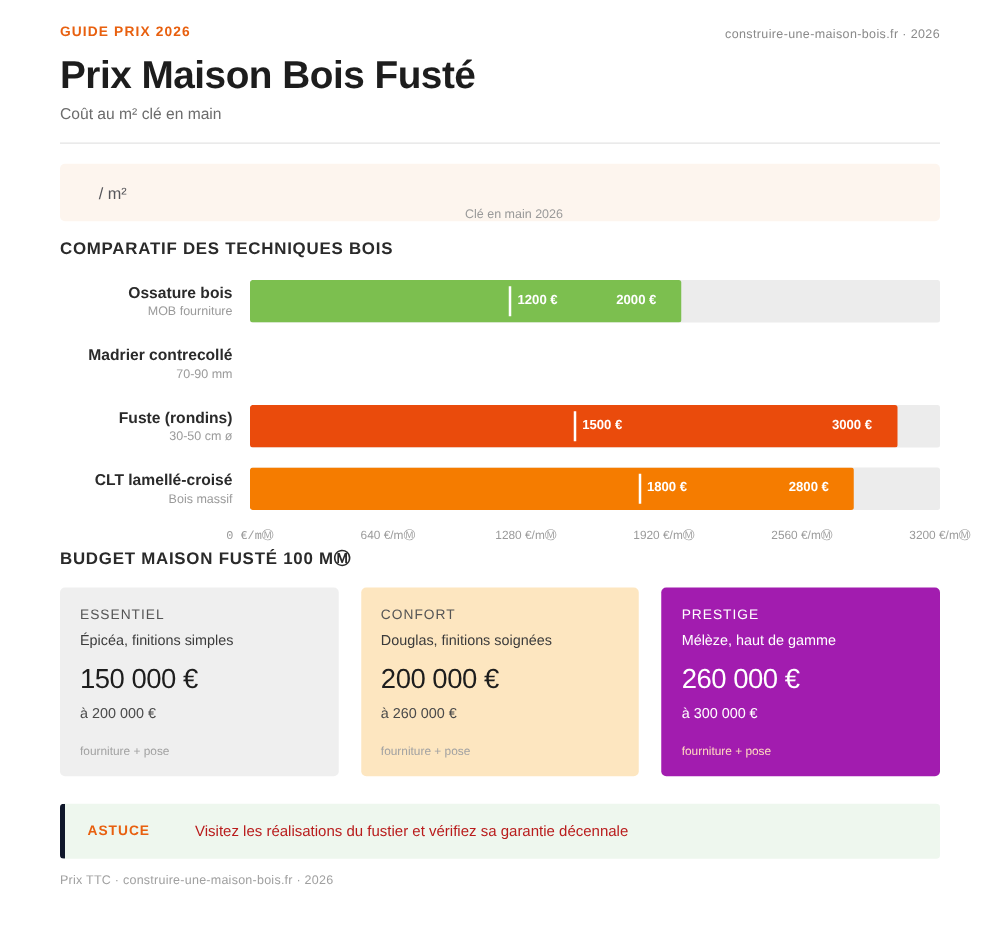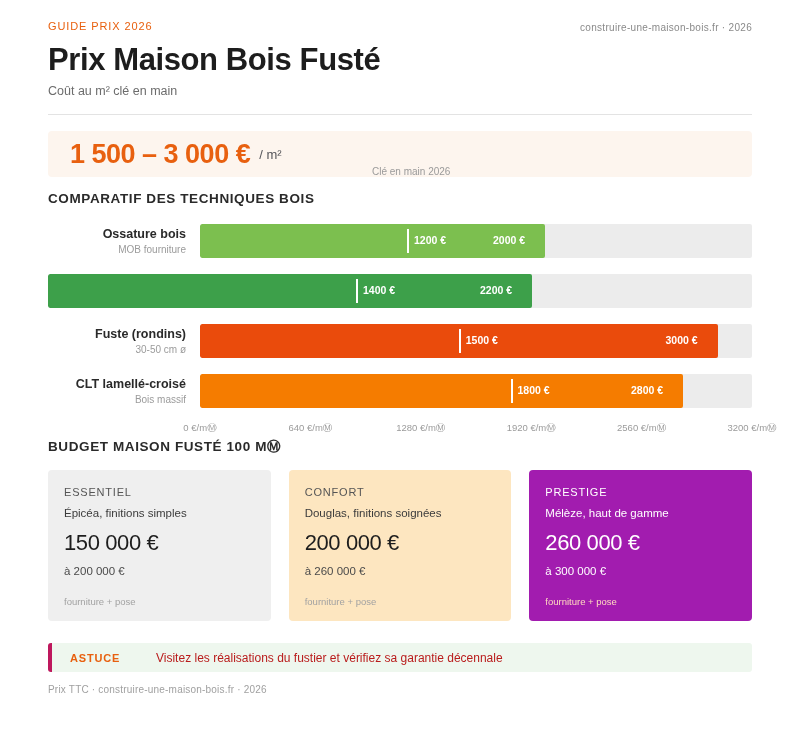--- a/index.html
+++ b/index.html
@@ -24,21 +24,21 @@
 
   
   .header {
     padding-top: 20px;
     display: flex;
     justify-content: space-between;
     align-items: flex-start;
   }
   .kicker {
     font-size: 11px;
-    font-weight: normal;
+    font-weight: bold;
     letter-spacing: 0.9px;
     color: #e8600f;
     text-transform: uppercase;
   }
   .source {
     font-size: 10px;
     color: #8a8a8a;
     letter-spacing: 0.3px;
     padding-top: 2px;
   }
@@ -224,23 +224,23 @@
   .card.dark .card-name,
   .card.dark .card-desc,
   .card.dark .card-price,
   .card.dark .card-range { color: #ffffff; }
   .card.dark .card-foot { color: #ffd9c0; }
 
   
   .tip {
     margin-top: 22px;
     background: #eef7ee;
-    border-left: 4px solid #be185d;
+    border-left: 4px solid #0f172a;
     border-radius: 3px;
-    height: 29px;
+    height: 44px;
     display: flex;
     align-items: center;
     padding: 0 18px;
   }
   .tip-label {
     font-size: 11px;
     font-weight: bold;
     letter-spacing: 0.8px;
     color: #e8600f;
     text-transform: uppercase;
@@ -269,46 +269,43 @@
       <div class="kicker">GUIDE PRIX 2026</div>
     </div>
     <div class="source">construire-une-maison-bois.fr · 2026</div>
   </div>
 
   <h1 class="title">Prix Maison Bois Fusté</h1>
   <div class="subtitle">Coût au m² clé en main</div>
   <div class="rule"></div>
 
   <div class="price-band">
-    <span class="price-big">1 500 – 3 000 €</span>
     <span class="price-unit">/ m²</span>
     <span class="price-note">Clé en main 2026</span>
   </div>
 
   <div class="section-title first">COMPARATIF DES TECHNIQUES BOIS</div>
 
   <div class="bars" id="bars">
       <div class="bar-row">
         <div class="bar-labels">
           <div class="bar-name">Ossature bois</div>
           <div class="bar-sub">MOB fourniture</div>
         </div>
         <div class="track">
           <div class="fill" style="width: 62.5%; background: rgb(124, 191, 79);"></div>
           <div class="tick" style="left: 37.5%;"></div>
           <div class="val-min" style="left: calc(37.5% + 7px);">1200 €</div>
           <div class="val-max" style="left: calc(62.5% - 52px);">2000 €</div>
         </div>
       </div>
       <div class="bar-row">
-        <div class="track">
-          <div class="fill" style="width: 68.75%; background: rgb(61, 160, 74);"></div>
-          <div class="tick" style="left: 43.75%;"></div>
-          <div class="val-min" style="left: calc(43.75% + 7px);">1400 €</div>
-          <div class="val-max" style="left: calc(68.75% - 52px);">2200 €</div>
+        <div class="bar-labels">
+          <div class="bar-name">Madrier contrecollé</div>
+          <div class="bar-sub">70-90 mm</div>
         </div>
       </div>
       <div class="bar-row">
         <div class="bar-labels">
           <div class="bar-name">Fuste (rondins)</div>
           <div class="bar-sub">30-50 cm ø</div>
         </div>
         <div class="track">
           <div class="fill" style="width: 93.75%; background: rgb(234, 75, 12);"></div>
           <div class="tick" style="left: 46.875%;"></div>
@@ -324,21 +321,21 @@
         <div class="track">
           <div class="fill" style="width: 87.5%; background: rgb(245, 124, 0);"></div>
           <div class="tick" style="left: 56.25%;"></div>
           <div class="val-min" style="left: calc(56.25% + 7px);">1800 €</div>
           <div class="val-max" style="left: calc(87.5% - 52px);">2800 €</div>
         </div>
       </div>
     </div>
 
   <div class="axis" id="axis">
-      <div class="axis-tick" style="left: 0%;">0 €/mⓂ</div>
+      <div class="axis-tick" style="left: 0%; font-family: Liberation Mono, monospace;">0 €/mⓂ</div>
       <div class="axis-tick" style="left: 20%;">640 €/mⓂ</div>
       <div class="axis-tick" style="left: 40%;">1280 €/mⓂ</div>
       <div class="axis-tick" style="left: 60%;">1920 €/mⓂ</div>
       <div class="axis-tick" style="left: 80%;">2560 €/mⓂ</div>
       <div class="axis-tick" style="left: 100%;">3200 €/mⓂ</div>
     </div>
 
   <div class="section-title">BUDGET MAISON FUSTÉ 100 MⓂ</div>
 
   <div class="cards" id="cards">

